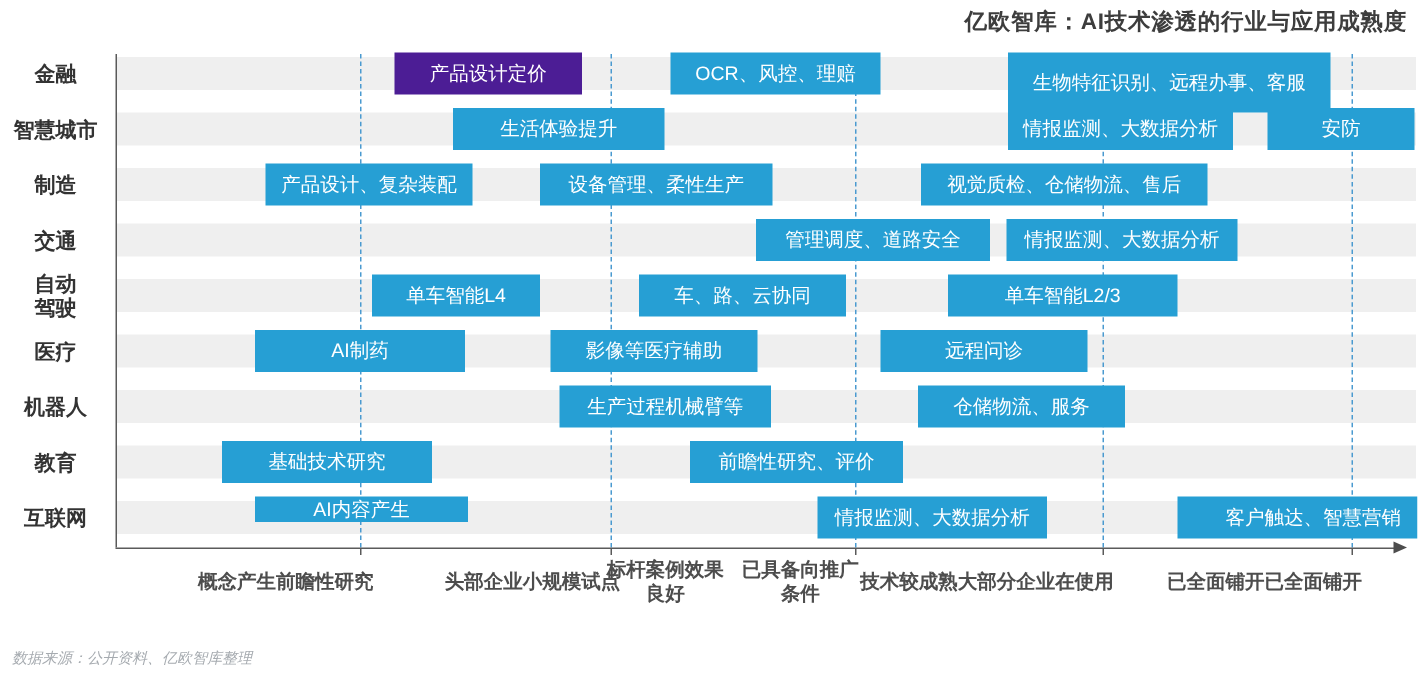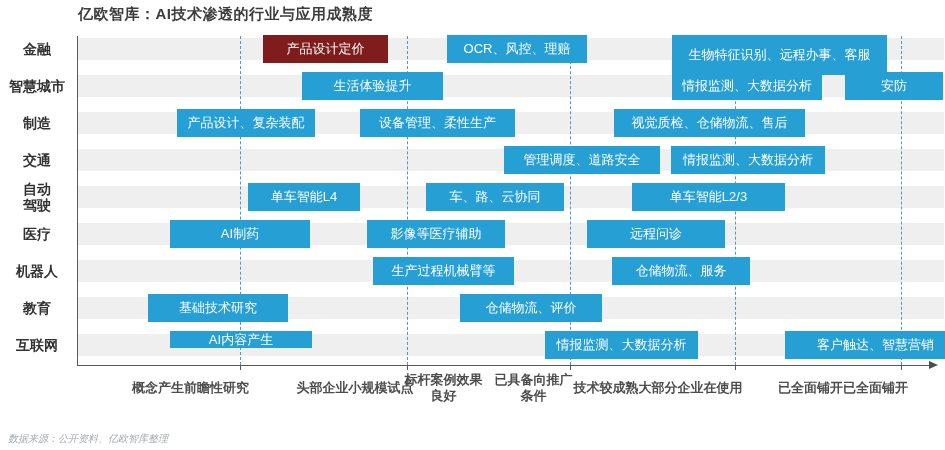--- a/index.html
+++ b/index.html
@@ -1,21 +1,21 @@
 <!DOCTYPE html>
 <html><head>
 <meta charset="utf-8">
 <style>
   html,body{margin:0;padding:0;background:#fff;}
   .page{
     position:relative;width:945px;height:450px;background:#ffffff;overflow:hidden;
     font-family:"Liberation Sans","DejaVu Sans",sans-serif;
   }
   .title{
-    position:absolute;top:5px;left:78px;width:860px;text-align:left;
+    position:absolute;top:5px;left:78px;width:860px;text-align:right;
     font-size:15px;font-weight:bold;color:#3d3d3d;letter-spacing:0.5px;
   }
   .row-band{position:absolute;height:22px;background:#efefef;z-index:1;}
   .row-label{
     position:absolute;left:0;width:74px;text-align:center;z-index:2;
     font-size:14px;font-weight:bold;color:#333;line-height:16px;white-space:pre-line;
     display:flex;flex-direction:column;justify-content:center;align-items:center;
   }
   .divider{position:absolute;top:36px;height:329px;width:0;border-left:1px dashed #4a9ad0;z-index:2;}
   .chart-box{
@@ -40,21 +40,21 @@
   }
 </style>
 </head>
 <body>
 
 <div class="page">
   <div class="title">亿欧智库：AI技术渗透的行业与应用成熟度</div>
   <div id="plot">
       <div class="row-band" style="left: 78px; width: 866px; top: 38px; background: rgb(239, 239, 239);"></div>
       <div class="row-label" style="top: 30px; height: 38px;">金融</div>
-      <div class="chart-box" style="left: 263px; width: 125px; top: 35px; height: 28px; background: #7f1d1d;">产品设计定价</div>
+      <div class="chart-box" style="left: 263px; width: 125px; top: 35px; height: 28px; background: #4c1d95;">产品设计定价</div>
       <div class="chart-box" style="left: 447px; width: 140px; top: 35px; height: 28px; background: rgb(38, 159, 212);">OCR、风控、理赔</div>
       <div class="chart-box" style="left: 672px; width: 215px; top: 35px; height: 40px; background: rgb(38, 159, 212);">生物特征识别、远程办事、客服</div>
       <div class="row-band" style="left: 78px; width: 866px; top: 75px; background: rgb(239, 239, 239);"></div>
       <div class="row-label" style="top: 67px; height: 38px;">智慧城市</div>
       <div class="chart-box" style="left: 302px; width: 141px; top: 72px; height: 28px; background: rgb(38, 159, 212);">生活体验提升</div>
       <div class="chart-box" style="left: 672px; width: 150px; top: 72px; height: 28px; background: rgb(38, 159, 212);">情报监测、大数据分析</div>
       <div class="chart-box" style="left: 845px; width: 98px; top: 72px; height: 28px; background: rgb(38, 159, 212);">安防</div>
       <div class="row-band" style="left: 78px; width: 866px; top: 112px; background: rgb(239, 239, 239);"></div>
       <div class="row-label" style="top: 104px; height: 38px;">制造</div>
       <div class="chart-box" style="left: 177px; width: 138px; top: 109px; height: 28px; background: rgb(38, 159, 212);">产品设计、复杂装配</div>
@@ -75,21 +75,21 @@
       <div class="chart-box" style="left: 170px; width: 140px; top: 220px; height: 28px; background: rgb(38, 159, 212);">AI制药</div>
       <div class="chart-box" style="left: 367px; width: 138px; top: 220px; height: 28px; background: rgb(38, 159, 212);">影像等医疗辅助</div>
       <div class="chart-box" style="left: 587px; width: 138px; top: 220px; height: 28px; background: rgb(38, 159, 212);">远程问诊</div>
       <div class="row-band" style="left: 78px; width: 866px; top: 260px; background: rgb(239, 239, 239);"></div>
       <div class="row-label" style="top: 252px; height: 38px;">机器人</div>
       <div class="chart-box" style="left: 373px; width: 141px; top: 257px; height: 28px; background: rgb(38, 159, 212);">生产过程机械臂等</div>
       <div class="chart-box" style="left: 612px; width: 138px; top: 257px; height: 28px; background: rgb(38, 159, 212);">仓储物流、服务</div>
       <div class="row-band" style="left: 78px; width: 866px; top: 297px; background: rgb(239, 239, 239);"></div>
       <div class="row-label" style="top: 289px; height: 38px;">教育</div>
       <div class="chart-box" style="left: 148px; width: 140px; top: 294px; height: 28px; background: rgb(38, 159, 212);">基础技术研究</div>
-      <div class="chart-box" style="left: 460px; width: 142px; top: 294px; height: 28px; background: rgb(38, 159, 212);">仓储物流、评价</div>
+      <div class="chart-box" style="left: 460px; width: 142px; top: 294px; height: 28px; background: rgb(38, 159, 212);">前瞻性研究、评价</div>
       <div class="row-band" style="left: 78px; width: 866px; top: 334px; background: rgb(239, 239, 239);"></div>
       <div class="row-label" style="top: 326px; height: 38px; text-align: center;">互联网</div>
       <div class="chart-box" style="left: 170px; width: 142px; top: 331px; height: 17px; background: rgb(38, 159, 212);">AI内容产生</div>
       <div class="chart-box" style="left: 545px; width: 153px; top: 331px; height: 28px; background: rgb(38, 159, 212);">情报监测、大数据分析</div>
       <div class="chart-box" style="left: 785px; width: 181px; top: 331px; height: 28px; background: rgb(38, 159, 212);">客户触达、智慧营销</div>
       <div class="divider" style="left: 240px; border-left-color: rgb(74, 154, 208);"></div>
       <div class="tick" style="left: 240px; background: rgb(90, 90, 90);"></div>
       <div class="divider" style="left: 407px; border-left-color: rgb(74, 154, 208);"></div>
       <div class="tick" style="left: 407px; background: rgb(90, 90, 90);"></div>
       <div class="divider" style="left: 570px; border-left-color: rgb(74, 154, 208);"></div>

